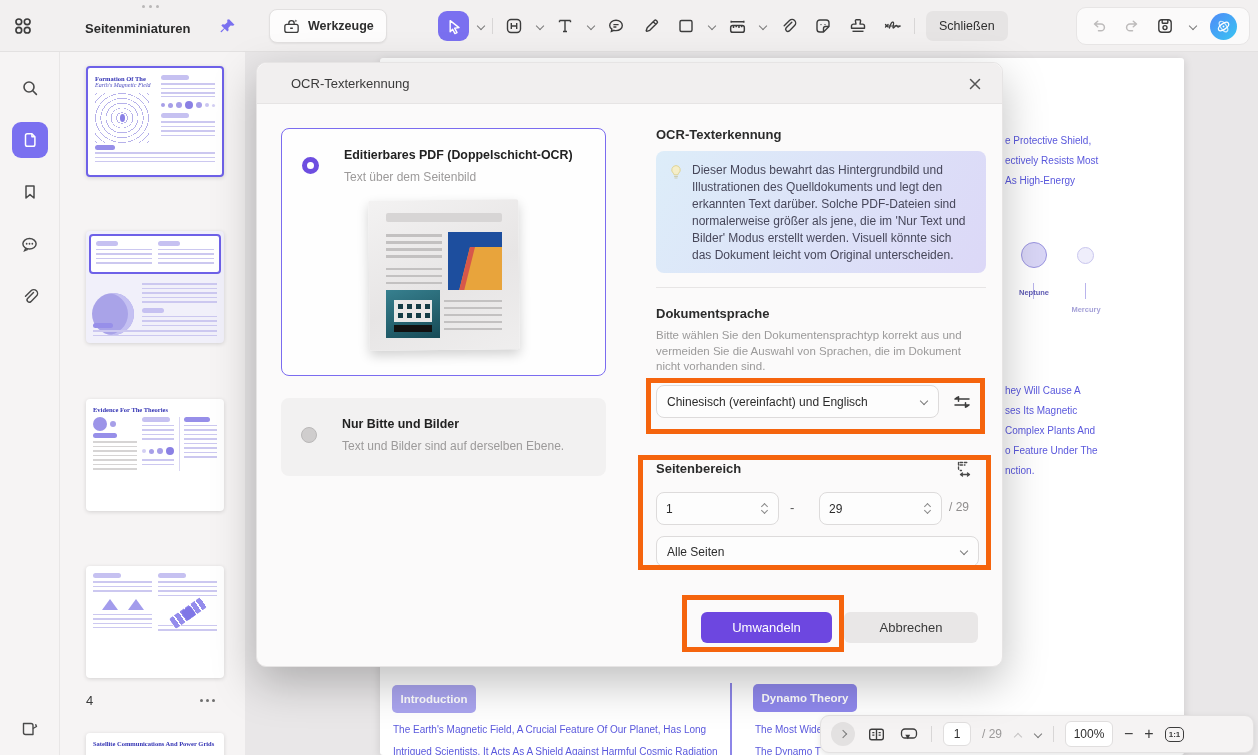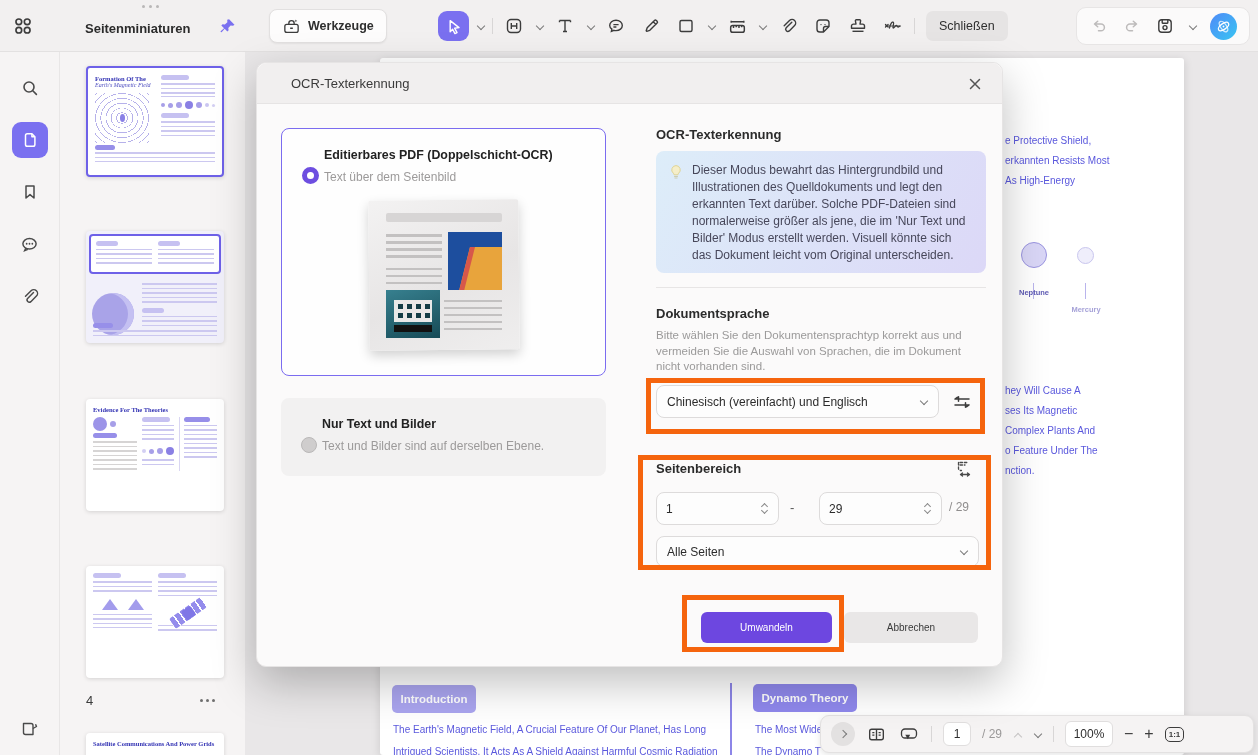--- a/index.html
+++ b/index.html
@@ -73,21 +73,21 @@
   .pm{font-size:16px;color:#3c3c3c;cursor:pointer;background:none;border:none;font-family:"Liberation Sans",sans-serif}
   .fit-btn{border:1.4px solid #3c3c3c;border-radius:5px;font-size:8px;font-weight:bold;color:#3c3c3c;padding:2px 3px;background:none;cursor:pointer}
   
   .dialog{position:absolute;left:256px;top:62px;width:747px;height:605px;background:#fbfafa;border:1px solid #e6e4e4;border-radius:10px;box-shadow:0 16px 44px rgba(0,0,0,.25);z-index:10}
   .dlg-head{position:absolute;left:0;top:0;right:0;height:41px;background:#f1efef;border-bottom:1px solid #e6e4e4;border-radius:10px 10px 0 0}
   .dlg-title{position:absolute;left:34px;top:13px;font-size:13px;color:#3a3a3a}
   .dlg-close{position:absolute;right:16px;top:10px;width:22px;height:22px}
   .opt-card{position:absolute;left:24px;width:325px;border-radius:8px;cursor:pointer}
   .opt-card.sel{background:#fefefe;border:1.5px solid #7b6cf0}
   .opt-card.plain{background:#f2f1f1}
-  .opt-row{display:flex;align-items:flex-end;gap:5px;padding:18px 18px 0 20px}
+  .opt-row{display:flex;align-items:center;gap:25px;padding:18px 18px 0 20px}
   .radio-on{width:17px;height:17px;border-radius:50%;background:#fff;border:5px solid #6d4ee0;flex:none}
   .radio-off{width:16px;height:16px;border-radius:50%;background:#cfcdcd;border:1px solid #bab8b8;flex:none;margin-top:1px}
   .opt-title{font-size:12.4px;font-weight:bold;color:#222;line-height:16px}
   .opt-sub{font-size:12px;color:#9c9a9a;margin-top:7px}
   .mock{position:relative;width:150px;height:150px;margin:16px auto 0}
   .paper{position:absolute;inset:0;background:linear-gradient(155deg,#f3f2f2,#e7e5e5 55%,#efeeee);transform:rotate(-.6deg);box-shadow:0 5px 12px rgba(0,0,0,.18);border-radius:2px}
   .m-top{position:absolute;left:17px;top:13px;right:17px;height:9px;background:#d7d5d5;border-radius:2px}
   .m-l1{position:absolute;left:17px;top:34px;width:56px;height:26px}
   .m-l2{position:absolute;left:17px;top:68px;width:56px;height:18px}
   .m-l3{position:absolute;right:17px;top:100px;width:58px;height:32px}
@@ -109,21 +109,21 @@
   .range-icon{position:absolute;left:697px;top:395px}
   .spin{position:absolute;top:429px;height:33px;width:123px;background:#fdfdfd;border:1px solid #dddbdb;border-radius:8px;display:flex;align-items:center;justify-content:space-between;padding:0 9px;font-size:12px;color:#2c2c2c}
   .stepper{display:flex;flex-direction:column;gap:1px}
   .sc{width:8px;height:5px;position:relative;cursor:pointer}
   .sc::before{content:"";position:absolute;left:1px;width:4px;height:4px;border-right:1.2px solid #8a8a8a;border-bottom:1.2px solid #8a8a8a}
   .sc.u::before{transform:rotate(225deg);top:1px}
   .sc.d::before{transform:rotate(45deg);top:-1px}
   .dash{position:absolute;left:533px;top:437px;font-size:13px;color:#555}
   .total{position:absolute;left:692px;top:437px;font-size:12px;color:#8f8d8d}
   .all-select{position:absolute;left:399px;top:473px;width:323px;height:31px}
-  .btn{position:absolute;top:549px;height:31px;border:none;border-radius:6px;font-size:10px;font-family:"Liberation Sans",sans-serif;cursor:pointer}
+  .btn{position:absolute;top:549px;height:31px;border:none;border-radius:6px;font-size:13px;font-family:"Liberation Sans",sans-serif;cursor:pointer}
   .btn-confirm{left:444px;width:131px;background:#6d47e0;color:#fff}
   .btn-cancel{left:587px;width:134px;background:#e9e7e7;color:#3a3a3a}
   .hl{position:absolute;border:5px solid #f5640d;z-index:12;pointer-events:none}
   .hl1{left:389px;top:315px;width:339px;height:56px}
   .hl2{left:381px;top:392px;width:353px;height:115px}
   .hl3{left:425px;top:532px;width:162px;height:57px}
   .sec-label{font-size:13px;font-weight:bold;color:#2b2b2b}
 </style>
 </head>
 <body>
@@ -435,21 +435,21 @@
     </span>
 
   <div class="thumb" style="top:681px;height:30px">
     <div class="mini-serif" style="font-size:6.5px;font-weight:bold;padding:7px 7px 0">Satellite Communications And Power Grids</div>
   </div>
 </aside>
 
 <main class="canvas">
   <div class="page">
     <span class="doc-line" style="top:77px">e Protective Shield,</span>
-    <span class="doc-line" style="top:97px">erkannten Resists Most</span>
+    <span class="doc-line" style="top:97px">ectively Resists Most</span>
     <span class="doc-line" style="top:117px">As High-Energy</span>
 
     <span class="planet-c" style="left:641px;top:184px;width:26px;height:26px;background:#d9d6f6;border:1px solid #9a94e0"></span>
     <span class="planet-c" style="left:697px;top:189px;width:17px;height:17px;background:#efeefb;border:1px solid #c9c6ee"></span>
     <span class="ptick" style="left:653px;top:225px"></span>
     <span class="ptick" style="left:705px;top:225px"></span>
     <span class="plabel" style="left:633px;top:230px;width:42px;text-align:center;color:#5f5bb4">Neptune</span>
     <span class="plabel" style="left:685px;top:247px;width:42px;text-align:center;color:#a6a2d8">Mercury</span>
 
     <span class="doc-line" style="top:327px">hey Will Cause A</span>
@@ -522,21 +522,21 @@
       <div class="m-l2" style="background:repeating-linear-gradient(to bottom,#c3c1c1 0 2.5px,transparent 2.5px 7px)"></div>
       <div class="m-l3" style="background:repeating-linear-gradient(to bottom,#c3c1c1 0 2.5px,transparent 2.5px 7px)"></div>
       <div class="m-img2"></div>
     </div>
   </div>
 
   <div class="opt-card plain" style="top:335px;height:78px">
     <div class="opt-row">
       <span class="radio-off"></span>
       <div>
-        <div class="opt-title">Nur Text und Bilder</div>
+        <div class="opt-title">Nur Bitte und Bilder</div>
         <div class="opt-sub">Text und Bilder sind auf derselben Ebene.</div>
       </div>
     </div>
   </div>
 
 
   <div class="rcol r-head" style="top:64px">OCR-Texterkennung</div>
 
   <div class="infobox">
     <span class="bulb">

